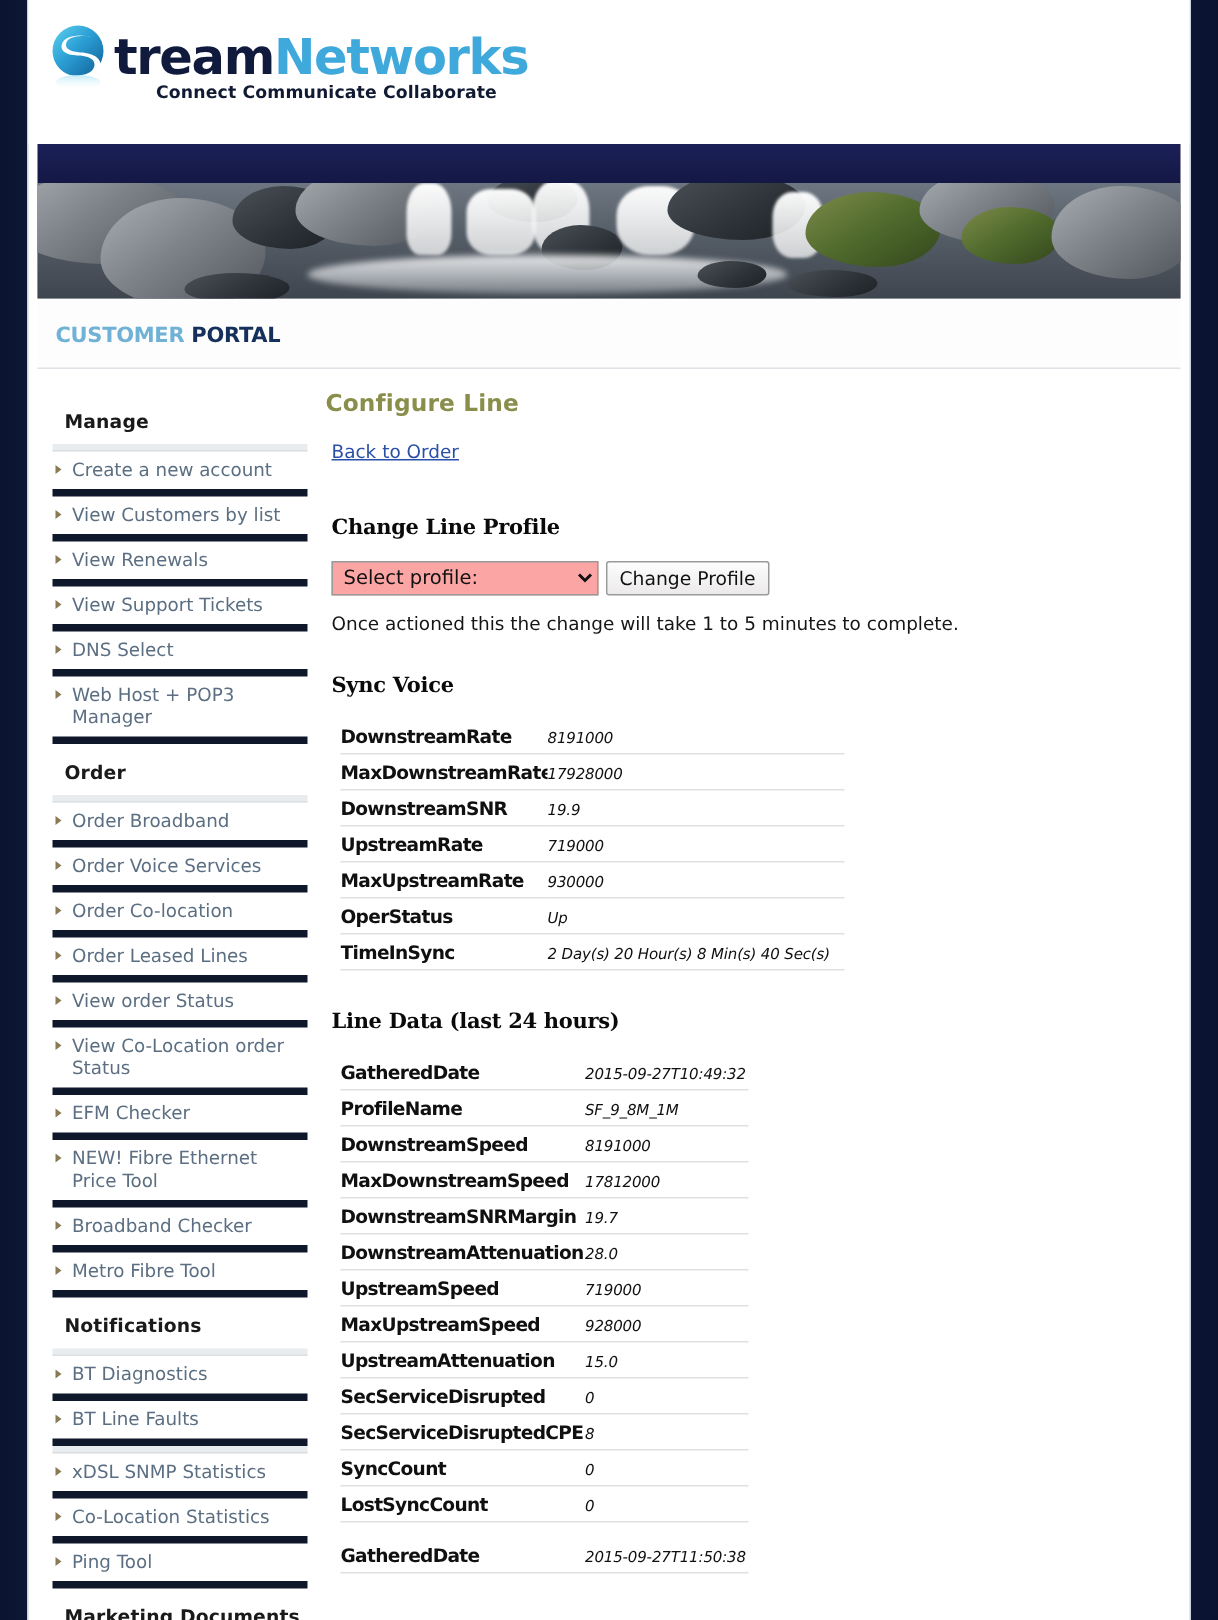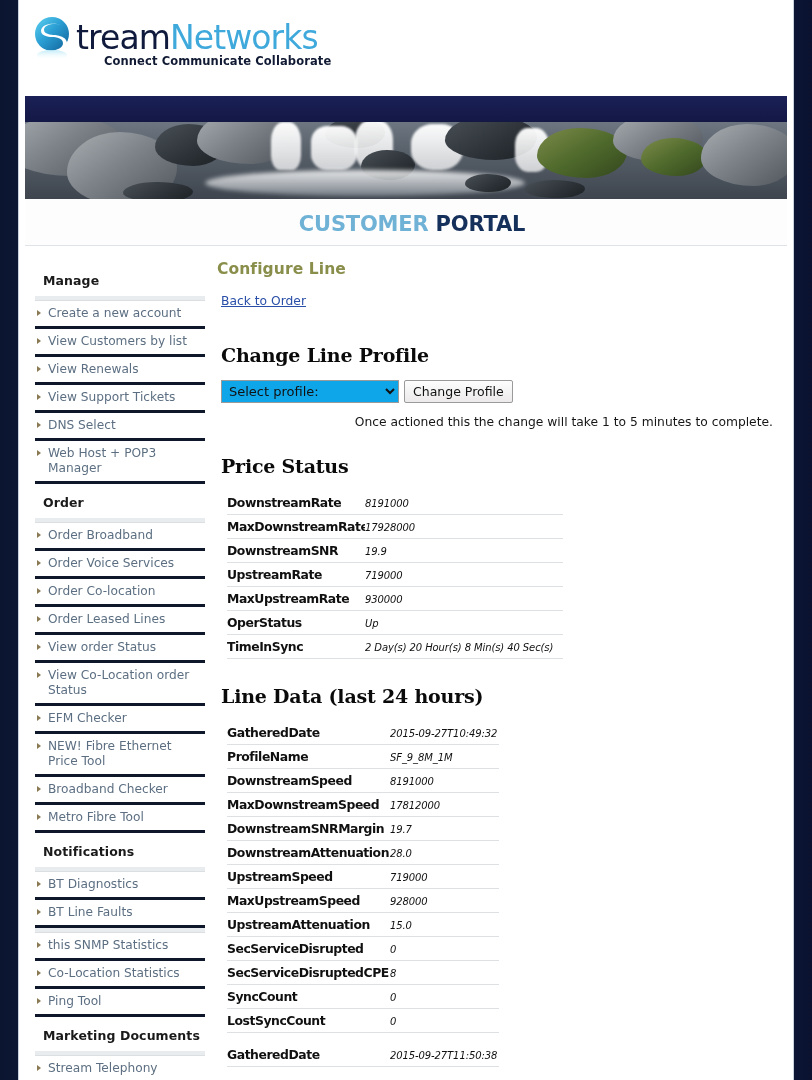--- a/index.html
+++ b/index.html
@@ -39,21 +39,21 @@
   .logo-mark {
     width: 44px; height: 46px;
     position: relative;
     flex: 0 0 auto;
     margin-right: 1px;
   }
   .logo-text-wrap { padding-top: 4px; }
   .logo-word {
     font-family: "DejaVu Sans", "Liberation Sans", sans-serif;
     font-size: 33px;
-    font-weight: normal;
+    font-weight: bold;
     letter-spacing: -0.9px;
     line-height: 36px;
     white-space: nowrap;
   }
   .logo-word .w1 { color: #0f1a3d; }
   .logo-word .w2 { color: #3fa9dc; }
   .logo-tag {
     font-size: 11.5px;
     font-weight: bold;
     color: #111a33;
@@ -106,25 +106,24 @@
   }
 
   
   .portal-bar {
     margin: 0 6px;
     padding: 14px 0 10px 12px;
     background: #fdfdfd;
     border-bottom: 1px solid #dfe3e8;
   }
   .portal-title {
-    font-size: 21px;
+    font-size: 14px;
     font-weight: bold;
     letter-spacing: -0.2px;
     line-height: 22px;
-    text-align: center;
   }
   .portal-title .c1 { color: #6fb2d6; }
   .portal-title .c2 { color: #16305c; }
 
   
   .body-area {
     display: flex;
     align-items: flex-start;
     padding: 0 6px;
   }
@@ -150,21 +149,21 @@
   .nav-section-rule {
     height: 5px;
     background: #e9ecee;
     border-bottom: 1px solid #dcdfe2;
   }
   .nav-item {
     position: relative;
     font-size: 12.2px;
     color: #5c6f82;
     padding: 5px 4px 5px 13px;
-    border-bottom: 3px solid #0f172a;
+    border-bottom: 5px solid #0f172a;
     line-height: 15px;
     cursor: pointer;
   }
   .nav-item::before {
     content: "";
     position: absolute;
     left: 2px; top: 9px;
     width: 0; height: 0;
     border-top: 3.2px solid transparent;
     border-bottom: 3.2px solid transparent;
@@ -205,60 +204,59 @@
   }
   .cli-value {
     font-size: 11.5px;
     color: #111;
     border-bottom: 1px solid #d9dde1;
     padding: 4px 0 4px 0;
     flex: 1 1 auto;
   }
   h2.sec {
     font-family: "DejaVu Serif", "Liberation Serif", serif;
-    font-size: 19px;
+    font-size: 14px;
     font-weight: bold;
     color: #0a0a0a;
     margin: 26px 0 14px 4px;
     letter-spacing: -0.2px;
   }
   .form-row {
     margin: 0 0 12px 4px;
     display: flex;
     align-items: center;
     gap: 5px;
   }
   select.profile-select {
     font-family: "DejaVu Sans", "Liberation Sans", sans-serif;
     font-size: 13px;
     color: #111;
     width: 178px;
     height: 23px;
     padding: 1px 3px;
     border: 1px solid #9a9a9a;
-    background: #0ea5e9;
+    background: #fca5a5;
     border-radius: 0;
     cursor: pointer;
   }
   button.change-btn {
     font-family: "DejaVu Sans", "Liberation Sans", sans-serif;
     font-size: 12.5px;
     color: #111;
     height: 23px;
     padding: 0 8px;
     border: 1px solid #9a9a9a;
     background: linear-gradient(to bottom, #fdfdfd 0%, #eceaea 100%);
     border-radius: 2px;
     cursor: pointer;
   }
   .note {
     font-size: 12.3px;
     color: #161616;
     margin: 0 0 4px 4px;
-    text-align: right;
   }
   table.kv {
     border-collapse: collapse;
     margin: 0 0 0 10px;
     table-layout: fixed;
   }
   table.kv.sync { width: 336px; }
   table.kv.line { width: 272px; }
   table.kv td {
     border-bottom: 1px solid #dde1e4;
@@ -376,21 +374,21 @@
       <div class="nav-item">NEW! Fibre Ethernet Price Tool</div>
       <div class="nav-item">Broadband Checker</div>
       <div class="nav-item">Metro Fibre Tool</div>
 
       <div class="nav-section-title">Notifications</div>
       <div class="nav-section-rule"></div>
       <div class="nav-item">BT Diagnostics</div>
       <div class="nav-item">BT Line Faults</div>
 
       <div class="nav-section-rule"></div>
-      <div class="nav-item">this SNMP Statistics</div>
+      <div class="nav-item">xDSL SNMP Statistics</div>
       <div class="nav-item">Co-Location Statistics</div>
       <div class="nav-item">Ping Tool</div>
 
       <div class="nav-section-title">Marketing Documents</div>
       <div class="nav-section-rule"></div>
       <div class="nav-item">Stream Telephony</div>
       <div class="nav-item">Hosted Telephony PDF</div>
 
     </div>
 
@@ -405,21 +403,21 @@
 
       <div class="form-row">
         <select class="profile-select">
           <option>Select profile:</option>
         </select>
         <button class="change-btn" type="button">Change Profile</button>
       </div>
 
       <div class="note">Once actioned this the change will take 1 to 5 minutes to complete.</div>
 
-      <h2 class="sec">Price Status</h2>
+      <h2 class="sec">Sync Voice</h2>
 
       <table class="kv sync">
         <tbody>
           <tr>
               <td class="k">DownstreamRate</td>
               <td class="v">8191000</td>
             </tr>
           <tr>
               <td class="k">MaxDownstreamRate</td>
               <td class="v">17928000</td>

